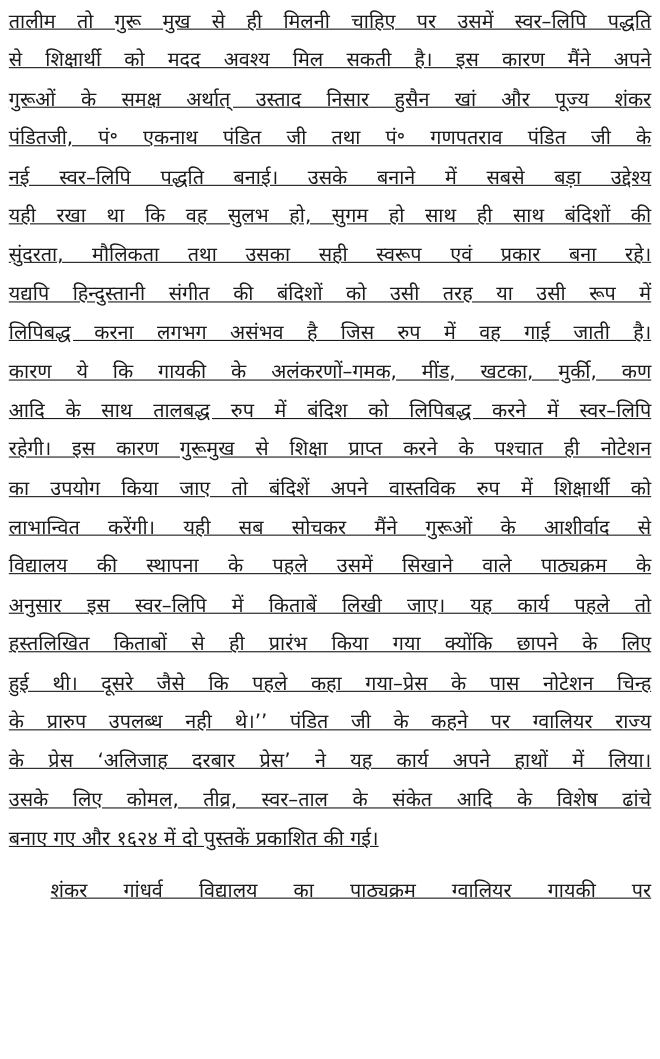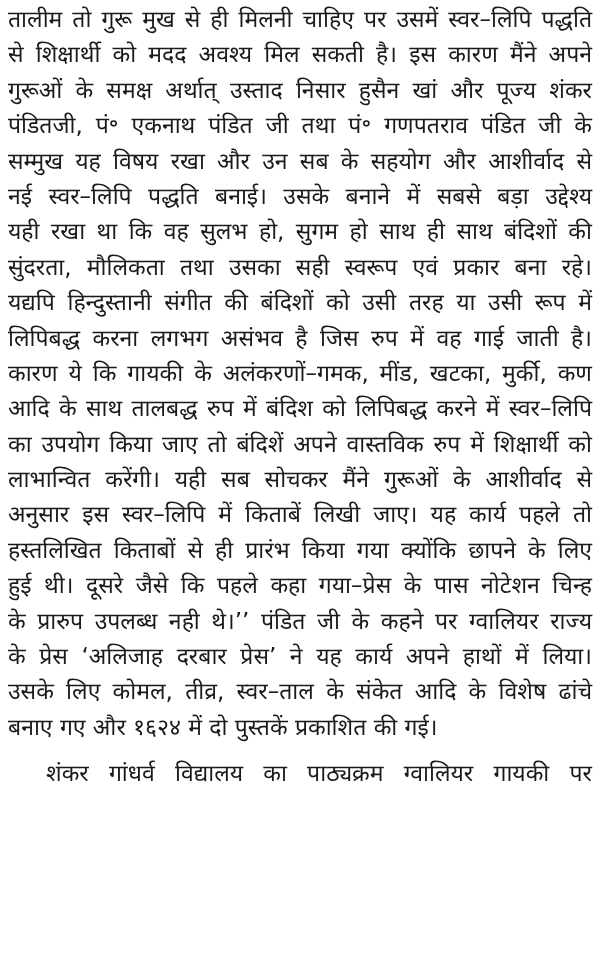--- a/index.html
+++ b/index.html
@@ -24,54 +24,56 @@
   .para {
     margin: 0;
   }
   .para + .para {
     margin-top: 11px;
   }
   .line {
     display: block;
     height: 35.4px;
     line-height: 35.4px;
-    font-size: 23px;
+    font-size: 18px;
     text-align: justify;
     text-align-last: justify;
     white-space: nowrap;
     overflow: visible;
     word-spacing: 0px;
+    text-decoration: underline;
   }
   .line.last {
     text-align: right;
     text-align-last: left;
   }
   .line.indent {
     padding-left: 38px;
   }
 </style>
 </head>
 <body>
 
 <div class="page">
   <p class="para">
     <span class="line">तालीम तो गुरू मुख से ही मिलनी चाहिए पर उसमें स्वर–लिपि पद्धति</span>
     <span class="line">से शिक्षार्थी को मदद अवश्य मिल सकती है। इस कारण मैंने अपने</span>
     <span class="line">गुरूओं के समक्ष अर्थात्  उस्ताद निसार हुसैन खां और पूज्य शंकर</span>
     <span class="line">पंडितजी, पं॰ एकनाथ पंडित जी तथा पं॰ गणपतराव पंडित जी के</span>
-    <span class="line">सम्मुख यह विषय रखा और उन सब के सहयोग और आशीर्वाद से</span>
     <span class="line">नई स्वर–लिपि पद्धति बनाई। उसके बनाने में सबसे बड़ा उद्देश्य</span>
     <span class="line">यही रखा था कि वह सुलभ हो, सुगम हो साथ ही साथ बंदिशों की</span>
     <span class="line">सुंदरता, मौलिकता तथा उसका सही स्वरूप एवं प्रकार बना रहे।</span>
     <span class="line">यद्यपि हिन्दुस्तानी संगीत की बंदिशों को उसी तरह या उसी रूप में</span>
     <span class="line">लिपिबद्ध करना लगभग असंभव है जिस रुप में वह गाई जाती है।</span>
     <span class="line">कारण ये कि गायकी के अलंकरणों–गमक, मींड, खटका, मुर्की, कण</span>
     <span class="line">आदि के साथ तालबद्ध रुप में बंदिश को लिपिबद्ध करने में स्वर–लिपि</span>
+    <span class="line">रहेगी। इस कारण गुरूमुख से शिक्षा प्राप्त करने के पश्चात ही नोटेशन</span>
     <span class="line">का उपयोग किया जाए तो बंदिशें अपने वास्तविक रुप में शिक्षार्थी को</span>
     <span class="line">लाभान्वित करेंगी। यही सब सोचकर मैंने गुरूओं के आशीर्वाद से</span>
+    <span class="line">विद्यालय की स्थापना के पहले उसमें सिखाने वाले पाठ्यक्रम के</span>
     <span class="line">अनुसार इस स्वर–लिपि में किताबें लिखी जाए। यह कार्य पहले तो</span>
     <span class="line">हस्तलिखित किताबों से ही प्रारंभ किया गया क्योंकि छापने के लिए</span>
     <span class="line">हुई थी। दूसरे जैसे कि पहले कहा गया–प्रेस के पास नोटेशन चिन्ह</span>
     <span class="line">के प्रारुप उपलब्ध नही थे।’’ पंडित जी के कहने पर ग्वालियर राज्य</span>
     <span class="line">के प्रेस ‘अलिजाह दरबार प्रेस’ ने यह कार्य अपने हाथों में लिया।</span>
     <span class="line">उसके लिए कोमल, तीव्र, स्वर–ताल के संकेत आदि के विशेष ढांचे</span>
     <span class="line last">बनाए गए और १६२४ में दो पुस्तकें प्रकाशित की गई।</span>
   </p>
   <p class="para">
     <span class="line indent">शंकर गांधर्व विद्यालय का पाठ्यक्रम ग्वालियर गायकी पर</span>

